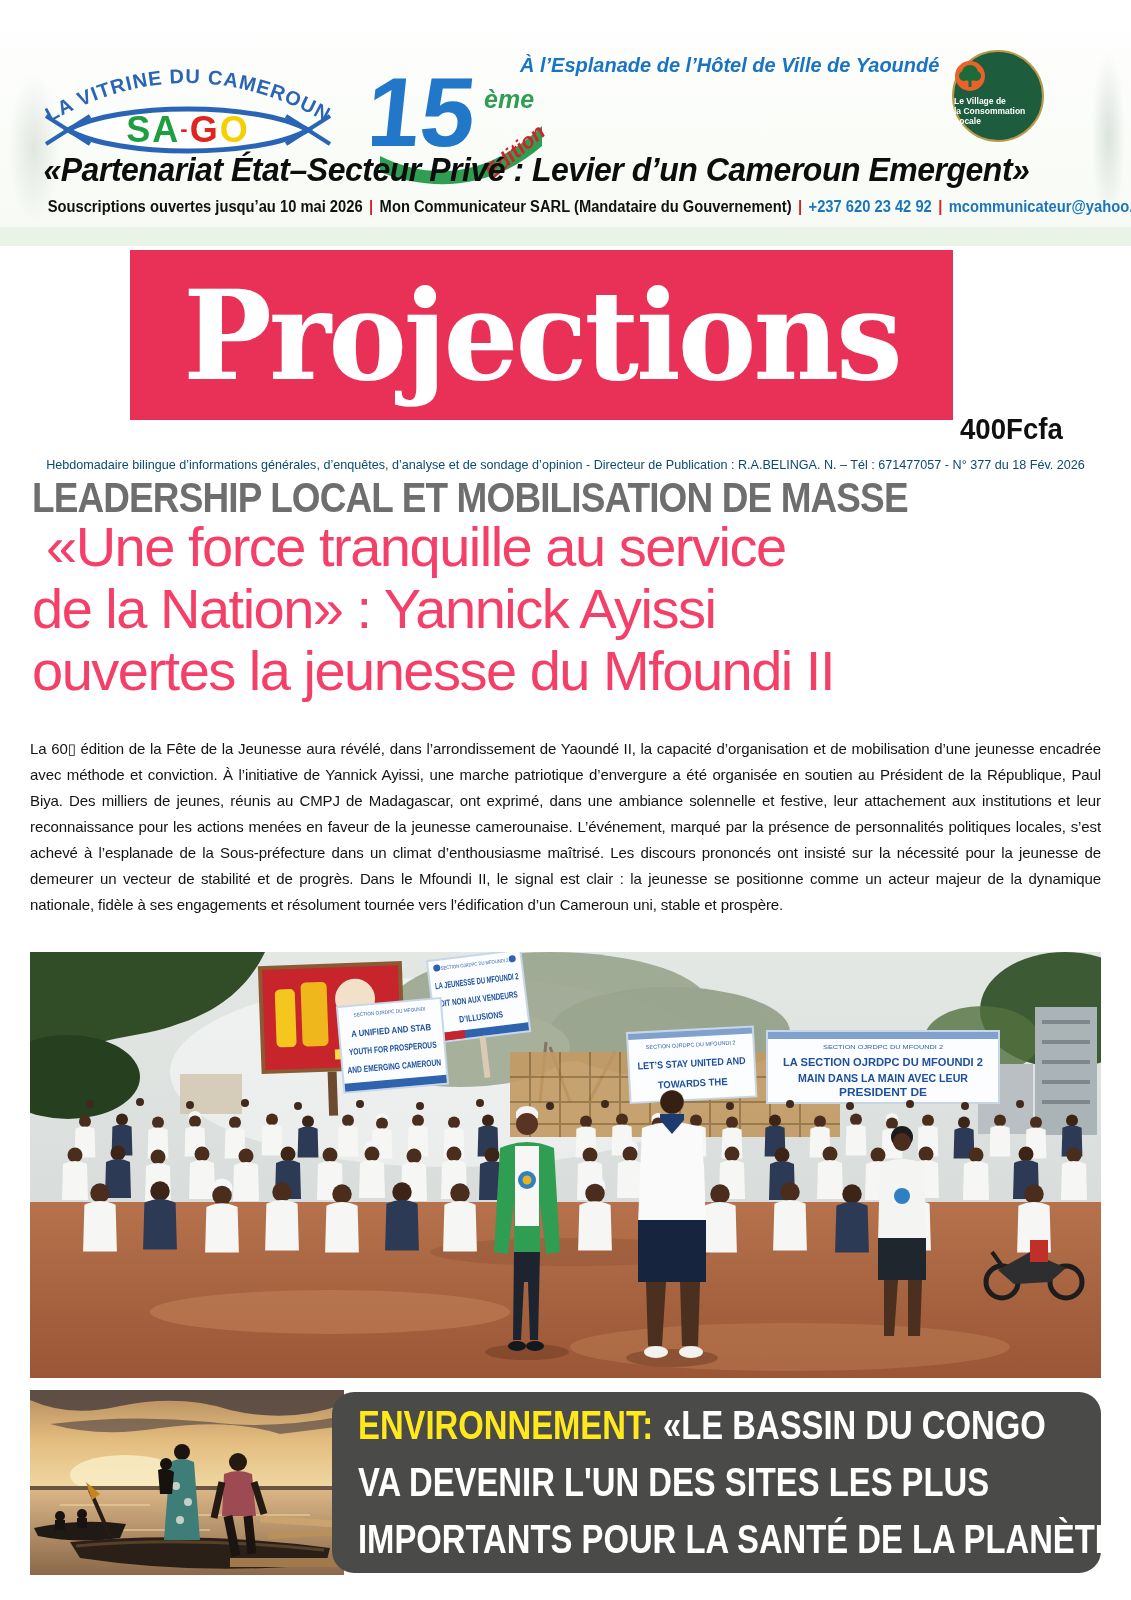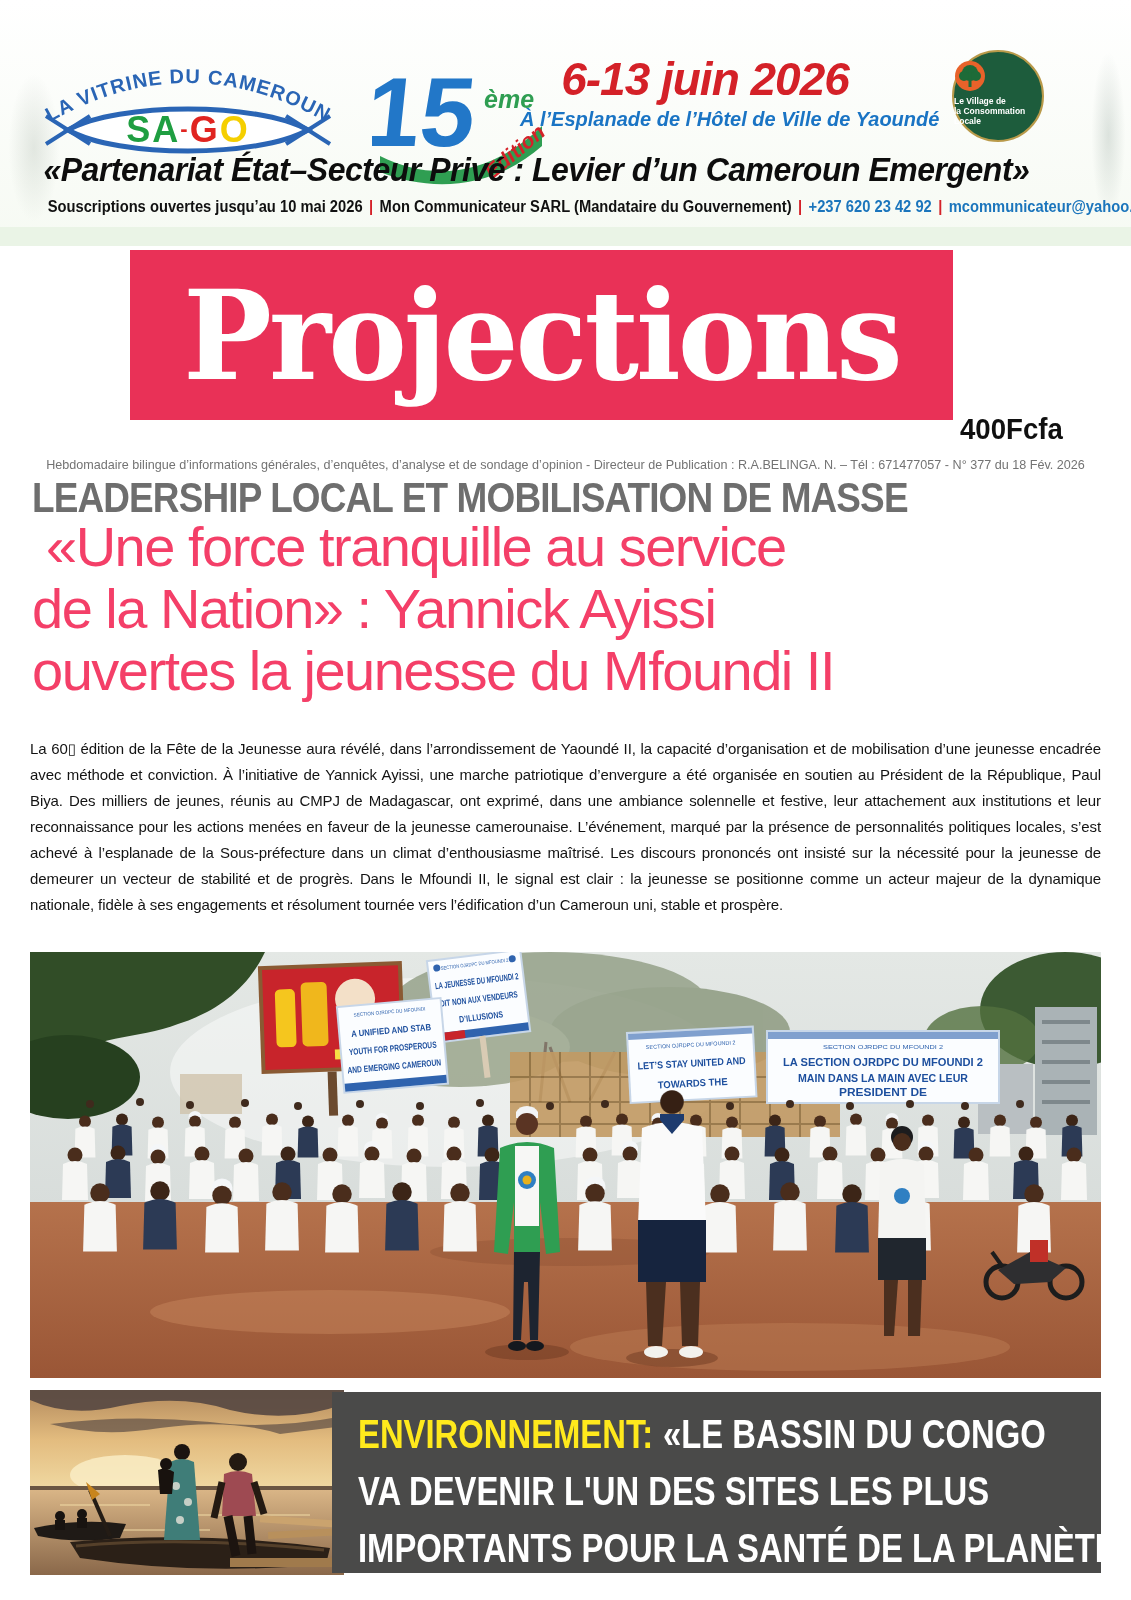--- a/index.html
+++ b/index.html
@@ -39,39 +39,39 @@
   .sub-blue{color:#1b75bc;}
   .sub-blue2{color:#1b75bc;}
 
   
   #masthead-box{position:absolute;left:130px;top:250px;width:823px;height:170px;background:#e93157;
     display:flex;align-items:center;justify-content:center;}
   #masthead-title{font-family:"DejaVu Serif","Liberation Serif",serif;font-weight:bold;color:#ffffff;
     font-size:118px;letter-spacing:-3px;transform:scaleY(1.04);}
   #price{position:absolute;left:960px;top:412px;font-size:30px;font-weight:bold;color:#101010;
     transform:scaleX(.92);transform-origin:0 50%;white-space:nowrap;}
-  #tagline{position:absolute;left:0;top:458px;width:1131px;text-align:center;font-size:12.6px;color:#737373;}
+  #tagline{position:absolute;left:0;top:458px;width:1131px;text-align:center;font-size:12.6px;color:#0c4a6e;}
 
   
   #kicker{position:absolute;left:32px;top:474px;font-size:42px;font-weight:bold;color:#6e6e6e;
     transform:scaleX(.88);transform-origin:0 50%;white-space:nowrap;letter-spacing:-1px;}
   #headline{position:absolute;left:32px;top:516px;width:1080px;color:#f43f68;font-weight:normal;
     font-size:56px;line-height:62px;letter-spacing:-1.5px;}
   #headline .hl:first-child{padding-left:14px;}
   #body-text{position:absolute;left:30px;top:736px;width:1071px;font-size:15px;line-height:26px;
     text-align:justify;color:#131313;letter-spacing:-.1px;}
 
   
   #march-photo{position:absolute;left:30px;top:952px;width:1071px;height:426px;overflow:hidden;}
   #march-photo svg{display:block;}
 
   #bottom-strip{position:absolute;left:30px;top:1390px;width:1071px;height:185px;}
   #sunset-photo{position:absolute;left:0;top:0;width:314px;height:185px;}
   #env-box{position:absolute;left:302px;top:2px;width:769px;height:181px;background:#4a4a49;
-    padding:14px 0 0 26px;box-sizing:border-box;}
+    padding:5px 0 0 26px;box-sizing:border-box;border-radius:22px;}
   .env-line{font-size:40px;font-weight:bold;color:#ffffff;line-height:57px;white-space:nowrap;
     transform:scaleX(.82);transform-origin:0 50%;letter-spacing:0;}
   #env-tag{color:#ffe91c;}
   #env-rest{margin-left:12px;}
 </style>
 </head>
 <body>
 
 <div id="page">
 
@@ -90,21 +90,20 @@
     </svg>
 
     <svg id="edition-block" viewBox="0 0 180 150">
       <path d="M8,118 C60,144 118,138 170,88 L170,108 C120,152 58,154 8,134 Z" fill="#2f9e52"></path>
       <text x="2" y="108" font-size="98" font-weight="bold" fill="#2277c8" transform="skewX(-6)">15</text>
       <text x="112" y="70" font-size="25" font-style="italic" font-weight="bold" font-family="DejaVu Serif, serif" fill="#2f9e52">ème</text>
       <text transform="translate(120,142) rotate(-40)" font-size="21" font-style="italic" font-weight="bold" fill="#d42128">Edition</text>
     </svg>
 
     <div id="event-block">
-      <div id="event-date">6-13 juin 2026</div>
       <div id="event-venue">À l’Esplanade de l’Hôtel de Ville de Yaoundé</div>
     </div>
 
     <div id="village-logo">
       <svg width="32" height="32" viewBox="0 0 32 32">
         <circle cx="16" cy="16" r="15" fill="#e8622a"></circle>
         <circle cx="16" cy="13" r="8" fill="#1d6b38"></circle>
         <circle cx="10" cy="16" r="5" fill="#1d6b38"></circle>
         <circle cx="22" cy="16" r="5" fill="#1d6b38"></circle>
         <rect x="14.5" y="18" width="3" height="9" fill="#1d6b38"></rect>

